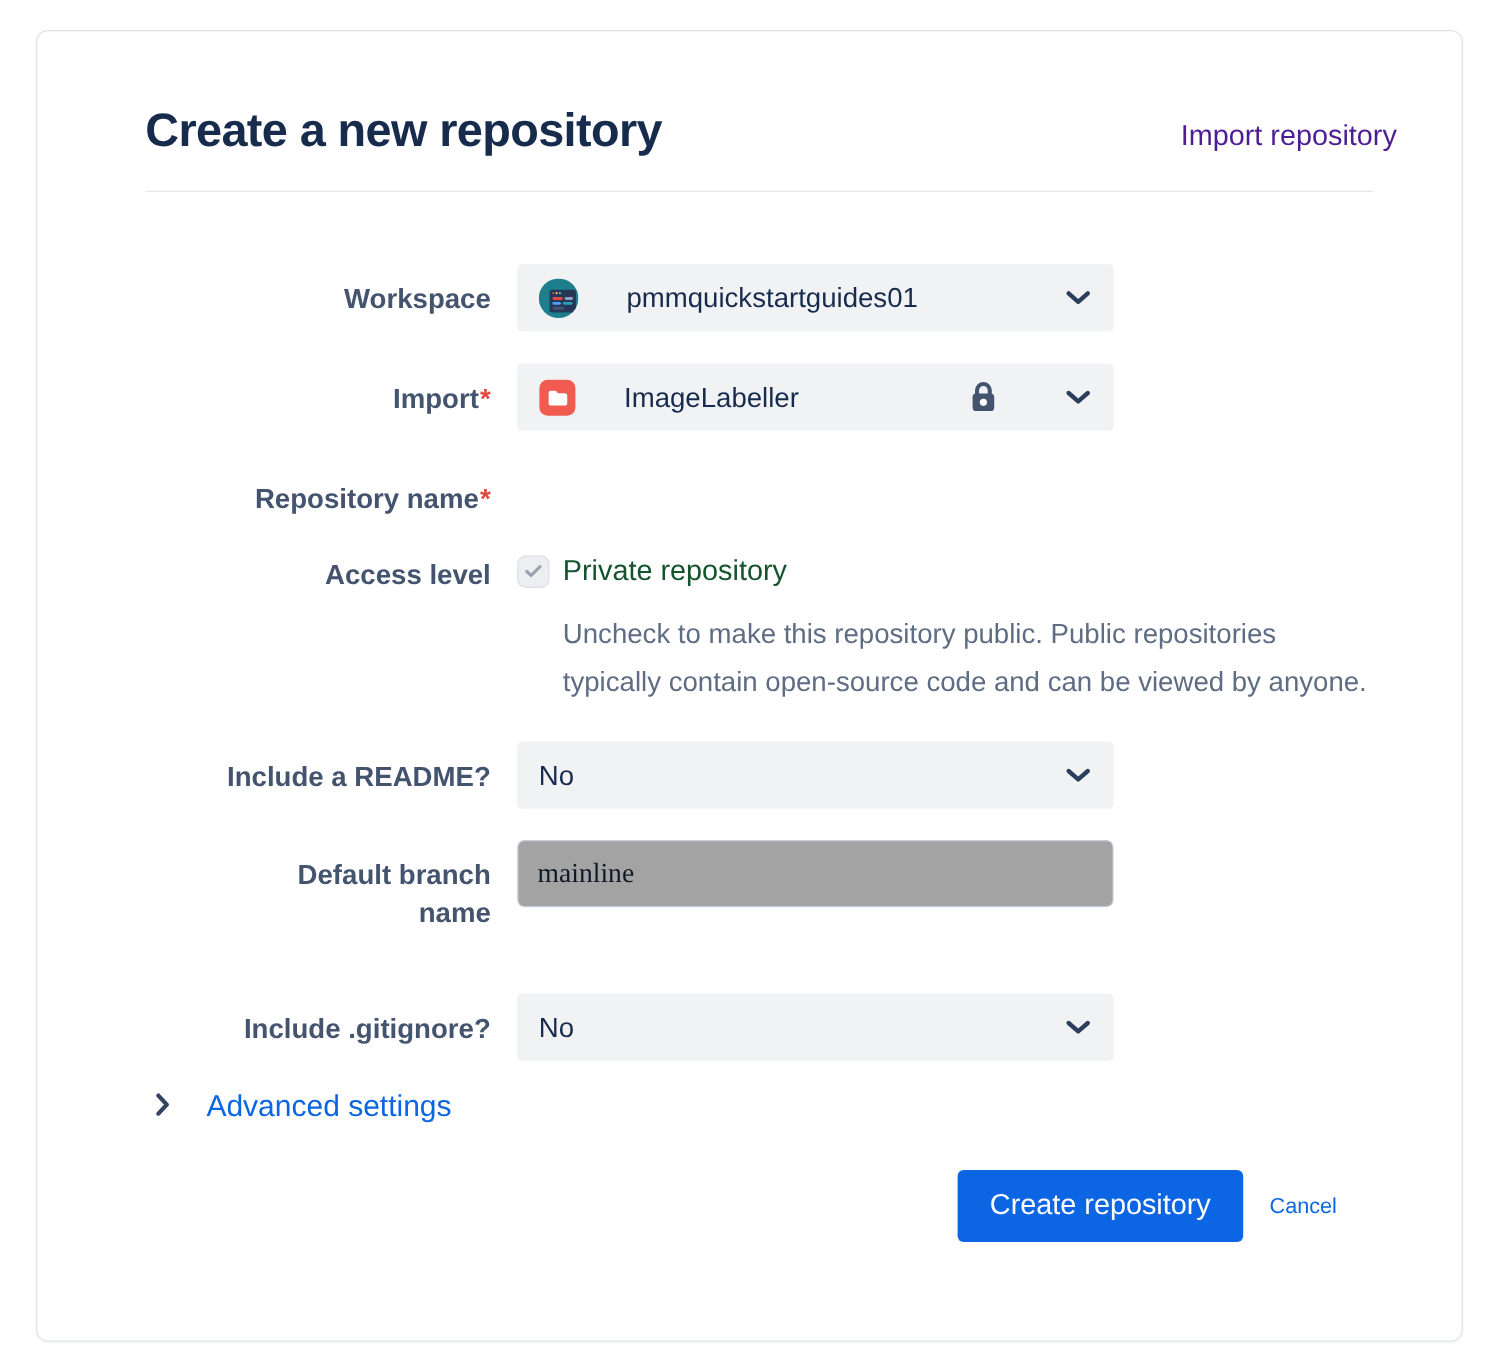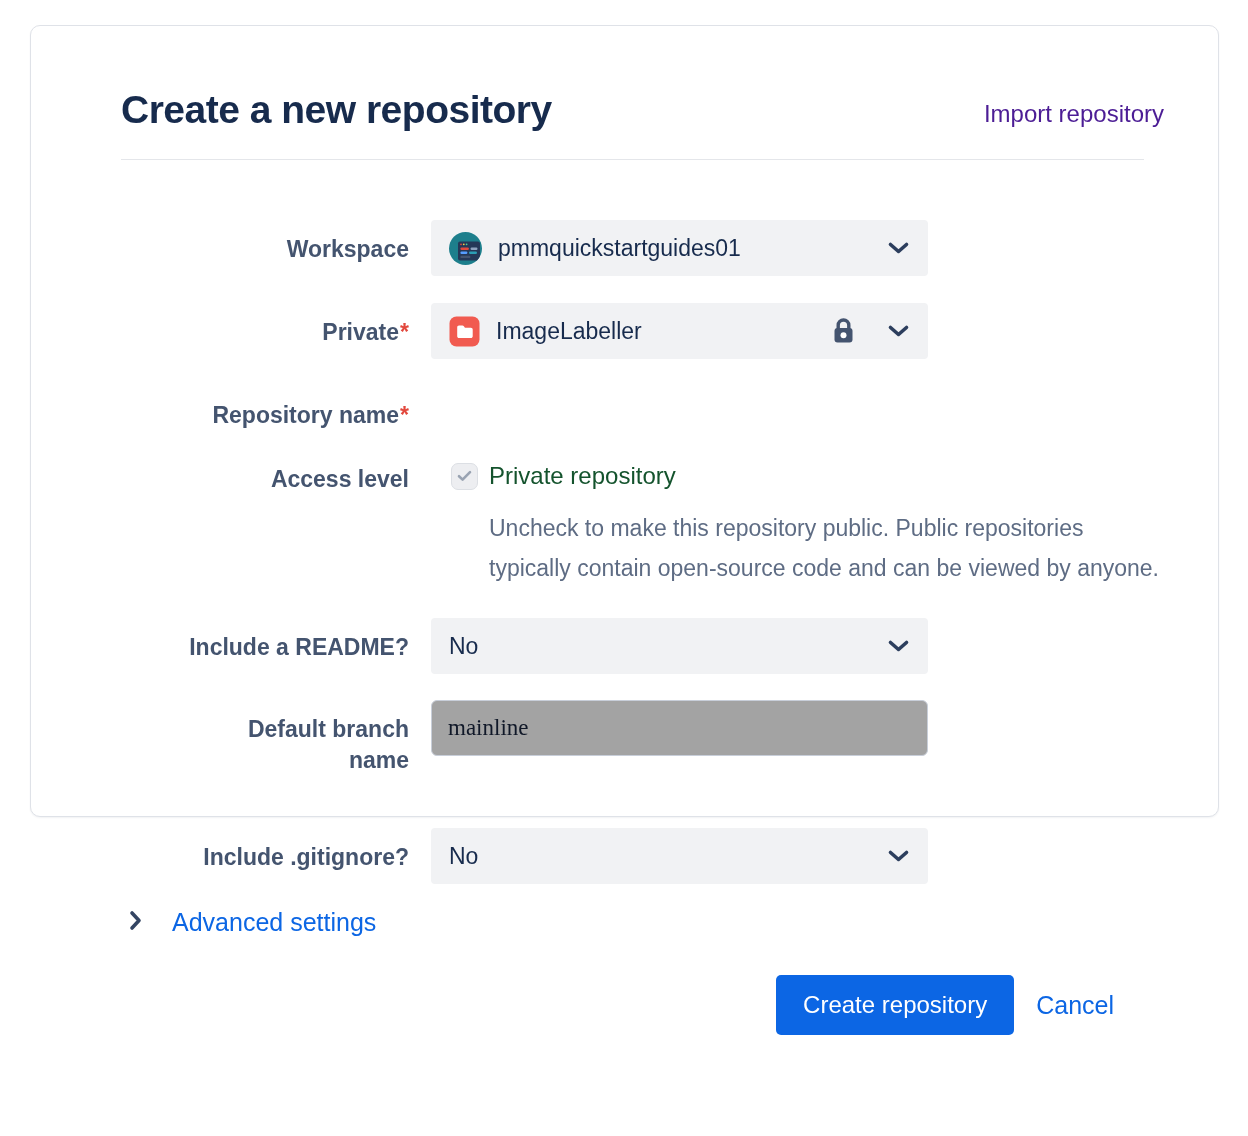--- a/index.html
+++ b/index.html
@@ -5,21 +5,21 @@
   * { margin: 0; padding: 0; box-sizing: border-box; }
   html, body {
     width: 1248px; height: 1136px;
     background: #ffffff;
     font-family: "Liberation Sans", "DejaVu Sans", sans-serif;
     overflow: hidden;
   }
   .card {
     position: absolute;
     left: 30px; top: 25px;
-    width: 1189px; height: 792px;
+    width: 1189px; height: 1093px;
     background: #ffffff;
     border: 1px solid #DFE2E8;
     border-radius: 10px;
     box-shadow: 0 1px 2px rgba(9,30,66,0.06);
     padding: 62px 52px 0 90px;
   }
   .card-header {
     display: flex;
     align-items: flex-end;
     justify-content: space-between;
@@ -65,20 +65,21 @@
     width: 100%; height: 56px;
     background: #F1F2F4;
     border: none;
     border-radius: 4px;
     display: flex;
     align-items: center;
     padding: 0 18px;
     cursor: pointer;
     font-size: 23px;
     color: #172B4D;
+    gap: 24px;
   }
   .select-btn .value-text { flex: 1 1 auto; text-align: left; }
   .select-btn .lead-icon { margin-right: 16px; display: flex; align-items: center; }
   .chevron { display: flex; align-items: center; margin-left: 10px; }
   .lock-wrap { display: flex; align-items: center; margin-right: 20px; }
 
   .text-input {
     width: 100%; height: 56px;
     border-radius: 6px;
     font-size: 23px;
@@ -89,21 +90,21 @@
   .text-input.focused {
     background: #E9EFFC;
     border: 1px solid #C4CBD6;
   }
   .text-input.plain {
     background: #a3a3a3;
     border: 1px solid #C8CED9;
     font-family: Liberation Serif, serif;
   }
 
-  .access-row { margin-bottom: 30px; gap: 20px; }
+  .access-row { margin-bottom: 30px; }
   .access-row .label-cell { padding-top: 2px; }
   .checkbox-line { display: flex; align-items: center; }
   .checkbox {
     width: 27px; height: 27px;
     background: #EDEEF1;
     border: 1px solid #DCDFE4;
     border-radius: 7px;
     display: flex; align-items: center; justify-content: center;
     flex-shrink: 0;
   }
@@ -151,21 +152,21 @@
     background: #0C66E4;
     color: #ffffff;
     font-size: 24px;
     border: none;
     border-radius: 5px;
     cursor: pointer;
     font-family: "Liberation Sans", "DejaVu Sans", sans-serif;
   }
   .cancel-link {
     margin-left: 22px;
-    font-size: 25px;
+    font-size: 18px;
     color: #0C66E4;
     text-decoration: none;
     cursor: pointer;
   }
 </style>
 </head>
 <body>
 
 <div class="card">
 
@@ -205,21 +206,21 @@
         <span class="chevron">
           <svg width="23" height="15" viewBox="0 0 23 15">
               <path d="M3.5 3.5 L11.5 10.5 L19.5 3.5" fill="none" stroke="#2C3E5D" stroke-width="3.6" stroke-linecap="round" stroke-linejoin="round"></path>
             </svg>
         </span>
       </button>
     </div>
   </div>
 
   <div class="form-row">
-    <div class="label-cell"><span>Private</span><span class="required-mark">*</span></div>
+    <div class="label-cell"><span>Import</span><span class="required-mark">*</span></div>
     <div class="field-cell">
       <button class="select-btn">
         <span class="lead-icon">
           <svg width="31" height="31" viewBox="0 0 31 31">
             <rect x="0.5" y="0.5" width="30" height="30" rx="7" fill="#F15B50"></rect>
             <path d="M8.2 11.4c0-1 .8-1.8 1.8-1.8h3.4c.6 0 1.1.25 1.45.7l1.1 1.4h5.95c1 0 1.8.8 1.8 1.8v6.7c0 1-.8 1.8-1.8 1.8H10c-1 0-1.8-.8-1.8-1.8v-8.8z" fill="#ffffff"></path>
           </svg>
         </span>
         <span class="value-text">ImageLabeller</span>
         <span class="lock-wrap">

